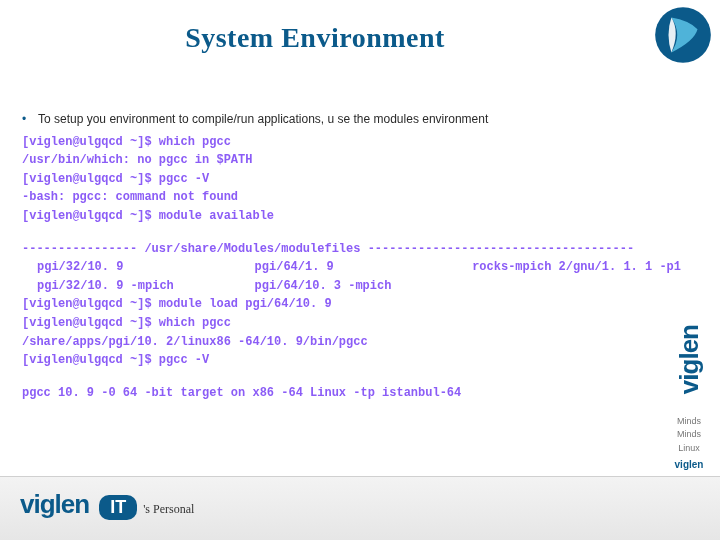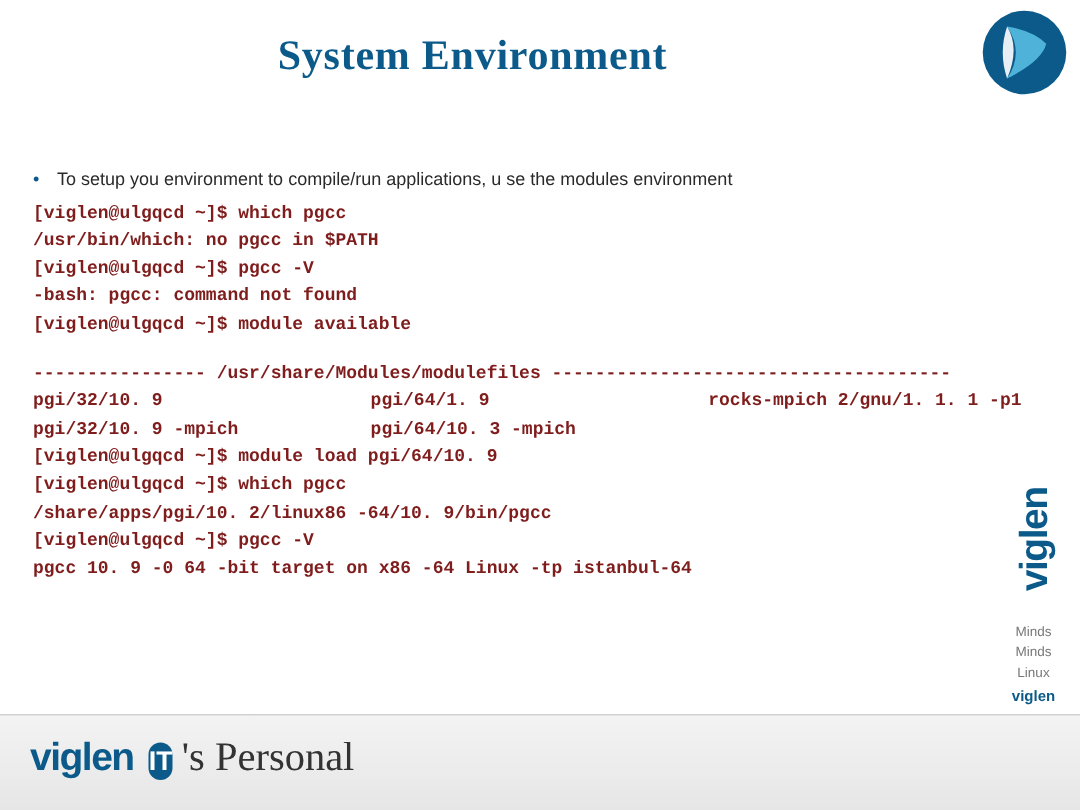--- a/index.html
+++ b/index.html
@@ -50,34 +50,35 @@
     color: #0b5a8a;
     display: inline-block;
     width: 16px;
   }
   .mono {
     font-family: "Courier New", monospace;
     font-size: 12px;
     font-weight: bold;
     white-space: pre;
     line-height: 1.55;
-    color: #7f1d1d;
+    color: #8b5cf6;
   }
   .block2 { margin-top: 14px; }
   .cols {
     font-family: "Courier New", monospace;
     font-size: 12px;
     font-weight: bold;
     line-height: 1.55;
     display: flex;
+    margin-left: 15px;
   }
   .col1 { width: 230px; }
   .col2 { width: 230px; }
   .col3 { flex: 1; }
-  .block3 { }
+  .block3 { margin-top: 14px; }
   .footer {
     position: absolute;
     left: 0;
     bottom: 0;
     width: 100%;
     height: 64px;
     background: linear-gradient(to bottom, #f3f3f3 0%, #e6e6e6 100%);
     border-top: 1px solid #d0d0d0;
   }
   .footer-logo {
@@ -93,29 +94,29 @@
     font-size: 26px;
     font-weight: bold;
     color: #0b5a8a;
     letter-spacing: -1px;
   }
   .pill {
     display: inline-block;
     background: #0b5a8a;
     color: #fff;
     border-radius: 10px;
-    padding: 2px 0;
+    padding: 2px 11px;
     font-family: Arial, sans-serif;
     font-weight: bold;
     font-size: 18px;
     margin-left: 6px;
   }
   .personal {
     font-family: 'Comic Sans MS', cursive;
-    font-size: 27px;
+    font-size: 12px;
     color: #333;
     margin-left: 2px;
   }
   .right-strip {
     position: absolute;
     right: 6px;
     top: 90px;
     bottom: 70px;
     width: 50px;
     display: flex;

